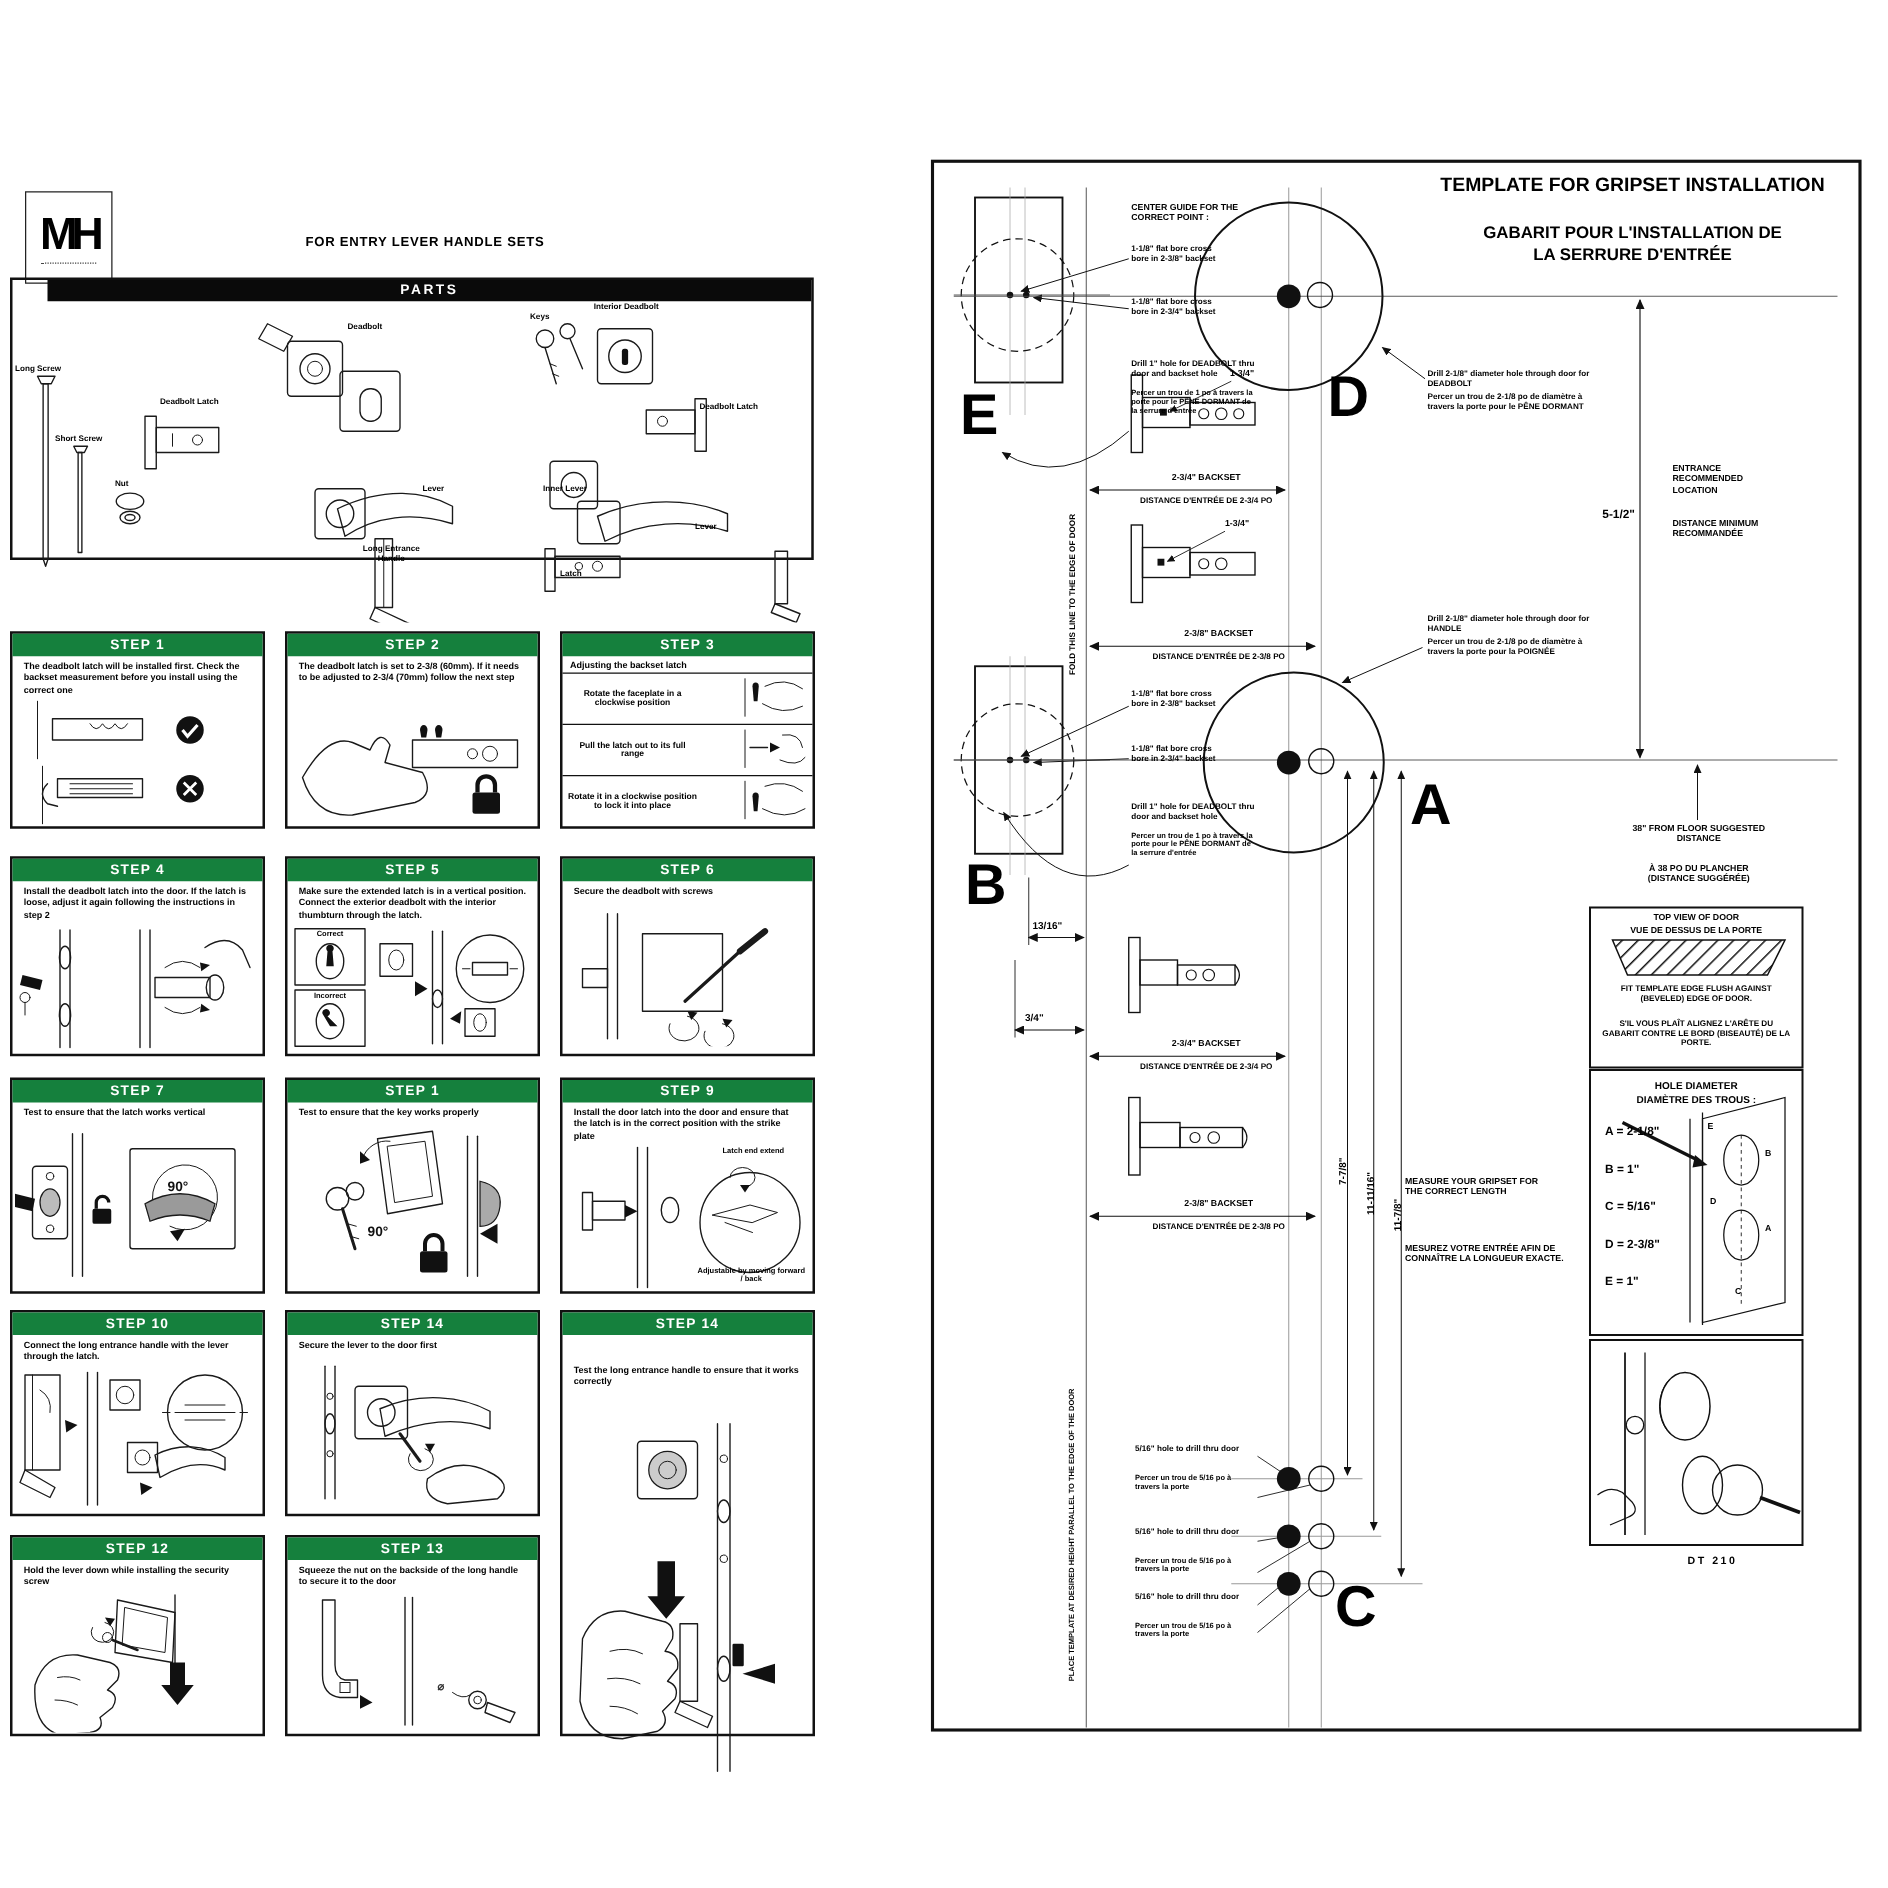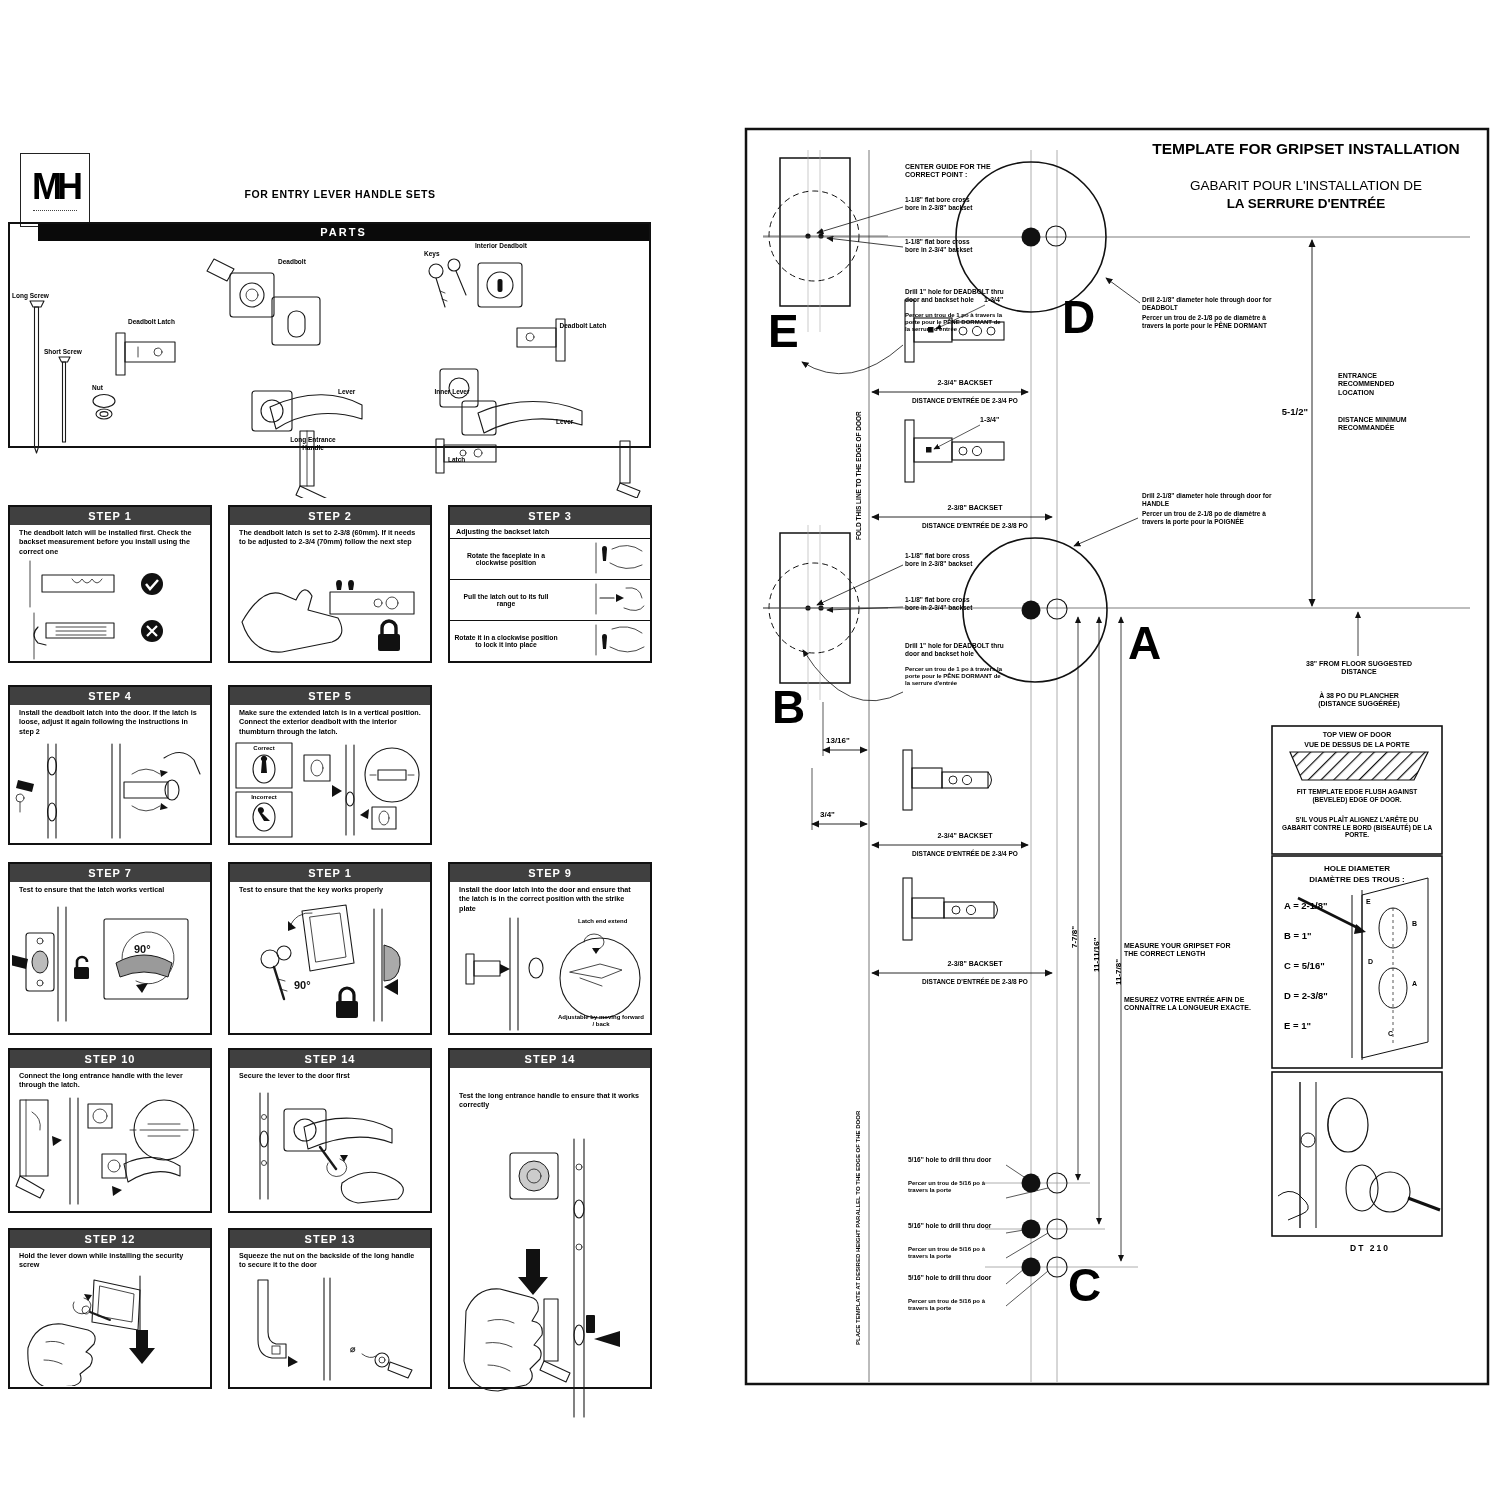--- a/index.html
+++ b/index.html
@@ -6,21 +6,21 @@
   #page{position:relative;width:1510px;height:1510px;background:#fff;overflow:hidden;}
   .abs{position:absolute;}
   .c{text-align:center;}
   .t8{font-size:8px;font-weight:bold;line-height:1.2;}
   .t7{font-size:7px;font-weight:bold;line-height:1.2;}
   .t65{font-size:6.5px;font-weight:bold;line-height:1.18;}
   .t6{font-size:6px;font-weight:bold;line-height:1.18;}
   .big{font-weight:bold;font-size:46px;line-height:1;letter-spacing:-1px;}
   .rot{transform-origin:0 0;transform:rotate(-90deg);white-space:nowrap;}
   .step{position:absolute;border:2px solid #111;background:#fff;display:flex;flex-direction:column;box-sizing:border-box;}
-  .step-hd{background:#404040;color:#fff;font-weight:bold;text-align:center;font-size:11px;line-height:18px;height:18px;letter-spacing:1px;flex:none;}
+  .step-hd{background:#15803d;color:#fff;font-weight:bold;text-align:center;font-size:11px;line-height:18px;height:18px;letter-spacing:1px;flex:none;}
   .step-tx{font-size:7.2px;font-weight:bold;text-align:left;padding:3px 9px 1px;line-height:1.3;flex:none;}
   .step-art{flex:1;display:flex;align-items:center;justify-content:center;position:relative;}
   .srow{display:flex;border-top:1.5px solid #111;flex:1;align-items:center;}
   .srow .txt{width:52%;font-size:6.8px;font-weight:bold;text-align:center;padding:0 4px;}
   .srow .pic{flex:1;display:flex;align-items:center;justify-content:center;}
   svg{display:block;}
   .sk{stroke:#1a1a1a;fill:none;stroke-width:1.1;stroke-linecap:round;stroke-linejoin:round;}
   .skt{stroke:#1a1a1a;fill:none;stroke-width:.8;stroke-linecap:round;}
   .fill{fill:#111;stroke:none;}
 </style>
@@ -228,20 +228,38 @@
         <circle class="sk" cx="160" cy="34" r="27"></circle>
           <rect class="sk" x="146" y="29" width="28" height="10"></rect>
           <path class="skt" d="M138,34 h6 M176,34 h6"></path>
         <path class="fill" d="M128,74 l9,-6 l-1,10 z"></path>
           <rect class="sk" x="140" y="66" width="24" height="22"></rect>
           <ellipse class="skt" cx="152" cy="77" rx="5" ry="7"></ellipse>
         <ellipse class="sk" cx="118" cy="58" rx="4" ry="7"></ellipse>
       </svg>
     </div>
   </div>
+  <div class="step" style="left:448px;top:685px;width:204px;height:160px;">
+    <div class="step-hd">STEP 6</div>
+    <div class="step-tx">Secure the deadbolt with screws</div>
+    <div class="step-art">
+      <svg width="196" height="112" viewBox="0 0 196 112">
+        <line class="sk" x1="34" y1="6" x2="34" y2="106"></line>
+          <line class="sk" x1="42" y1="6" x2="42" y2="106"></line>
+        <rect class="sk" x="14" y="50" width="20" height="15"></rect>
+        <rect class="sk" x="62" y="22" width="64" height="62"></rect>
+        <line class="sk" x1="96" y1="76" x2="140" y2="36" style="stroke-width:2.6"></line>
+          <line class="sk" x1="140" y1="36" x2="160" y2="20" style="stroke-width:5"></line>
+        <path class="skt" d="M84,94 a12,10 0 1 0 14,-6"></path>
+          <path class="fill" d="M98,84 l8,1 l-5,6 z"></path>
+        <path class="skt" d="M112,100 a12,10 0 1 0 14,-6"></path>
+          <path class="fill" d="M126,90 l8,1 l-5,6 z"></path>
+      </svg>
+    </div>
+  </div>
 
   <div class="step" style="left:8px;top:862px;width:204px;height:173px;">
     <div class="step-hd">STEP 7</div>
     <div class="step-tx">Test to ensure that the latch works vertical</div>
     <div class="step-art">
       <svg width="196" height="126" viewBox="0 0 196 126">
         <line class="sk" x1="46" y1="6" x2="46" y2="120"></line>
           <line class="sk" x1="54" y1="6" x2="54" y2="120"></line>
         <rect class="sk" x="14" y="32" width="28" height="58" rx="3"></rect>
           <circle class="skt" cx="28" cy="40" r="3"></circle>
@@ -546,21 +564,21 @@
     <ellipse cx="1348" cy="1125" rx="20" ry="27" fill="none" stroke="#111" stroke-width="1.2"></ellipse>
     <path d="M1336,1103 a20,27 0 0 0 0,44" fill="none" stroke="#111" stroke-width=".8"></path>
     <circle cx="1308" cy="1140" r="7" fill="none" stroke="#111" stroke-width="1"></circle>
     <ellipse cx="1362" cy="1188" rx="16" ry="23" fill="none" stroke="#111" stroke-width="1.1"></ellipse>
     <circle cx="1390" cy="1192" r="20" fill="none" stroke="#111" stroke-width="1.1"></circle>
     <line x1="1408" y1="1198" x2="1440" y2="1210" stroke="#111" stroke-width="3"></line>
     <path d="M1278,1196 q10,-8 20,-2 l8,8 q6,8 -4,12 l-14,6" fill="none" stroke="#111" stroke-width="1"></path>
   </svg>
 
   <div class="abs c" style="left:1150px;top:140px;width:312px;font-size:15.5px;font-weight:bold;">TEMPLATE FOR GRIPSET INSTALLATION</div>
-  <div class="abs c" style="left:1150px;top:178px;width:312px;font-size:13.5px;font-weight:normal;">GABARIT POUR L'INSTALLATION DE</div>
+  <div class="abs c" style="left:1150px;top:178px;width:312px;font-size:13.5px;font-weight:bold;">GABARIT POUR L'INSTALLATION DE</div>
   <div class="abs c" style="left:1150px;top:196px;width:312px;font-size:13.5px;font-weight:bold;">LA SERRURE D'ENTRÉE</div>
 
   <div class="abs big" style="left:768px;top:308px;">E</div>
   <div class="abs big" style="left:1062px;top:294px;">D</div>
   <div class="abs big" style="left:772px;top:684px;">B</div>
   <div class="abs big" style="left:1128px;top:620px;">A</div>
   <div class="abs big" style="left:1068px;top:1262px;">C</div>
 
   <div class="abs t7" style="left:905px;top:163px;width:100px;">CENTER GUIDE FOR THE CORRECT POINT :</div>
   <div class="abs t65" style="left:905px;top:196px;width:72px;">1-1/8" flat bore cross bore in 2-3/8" backset</div>

